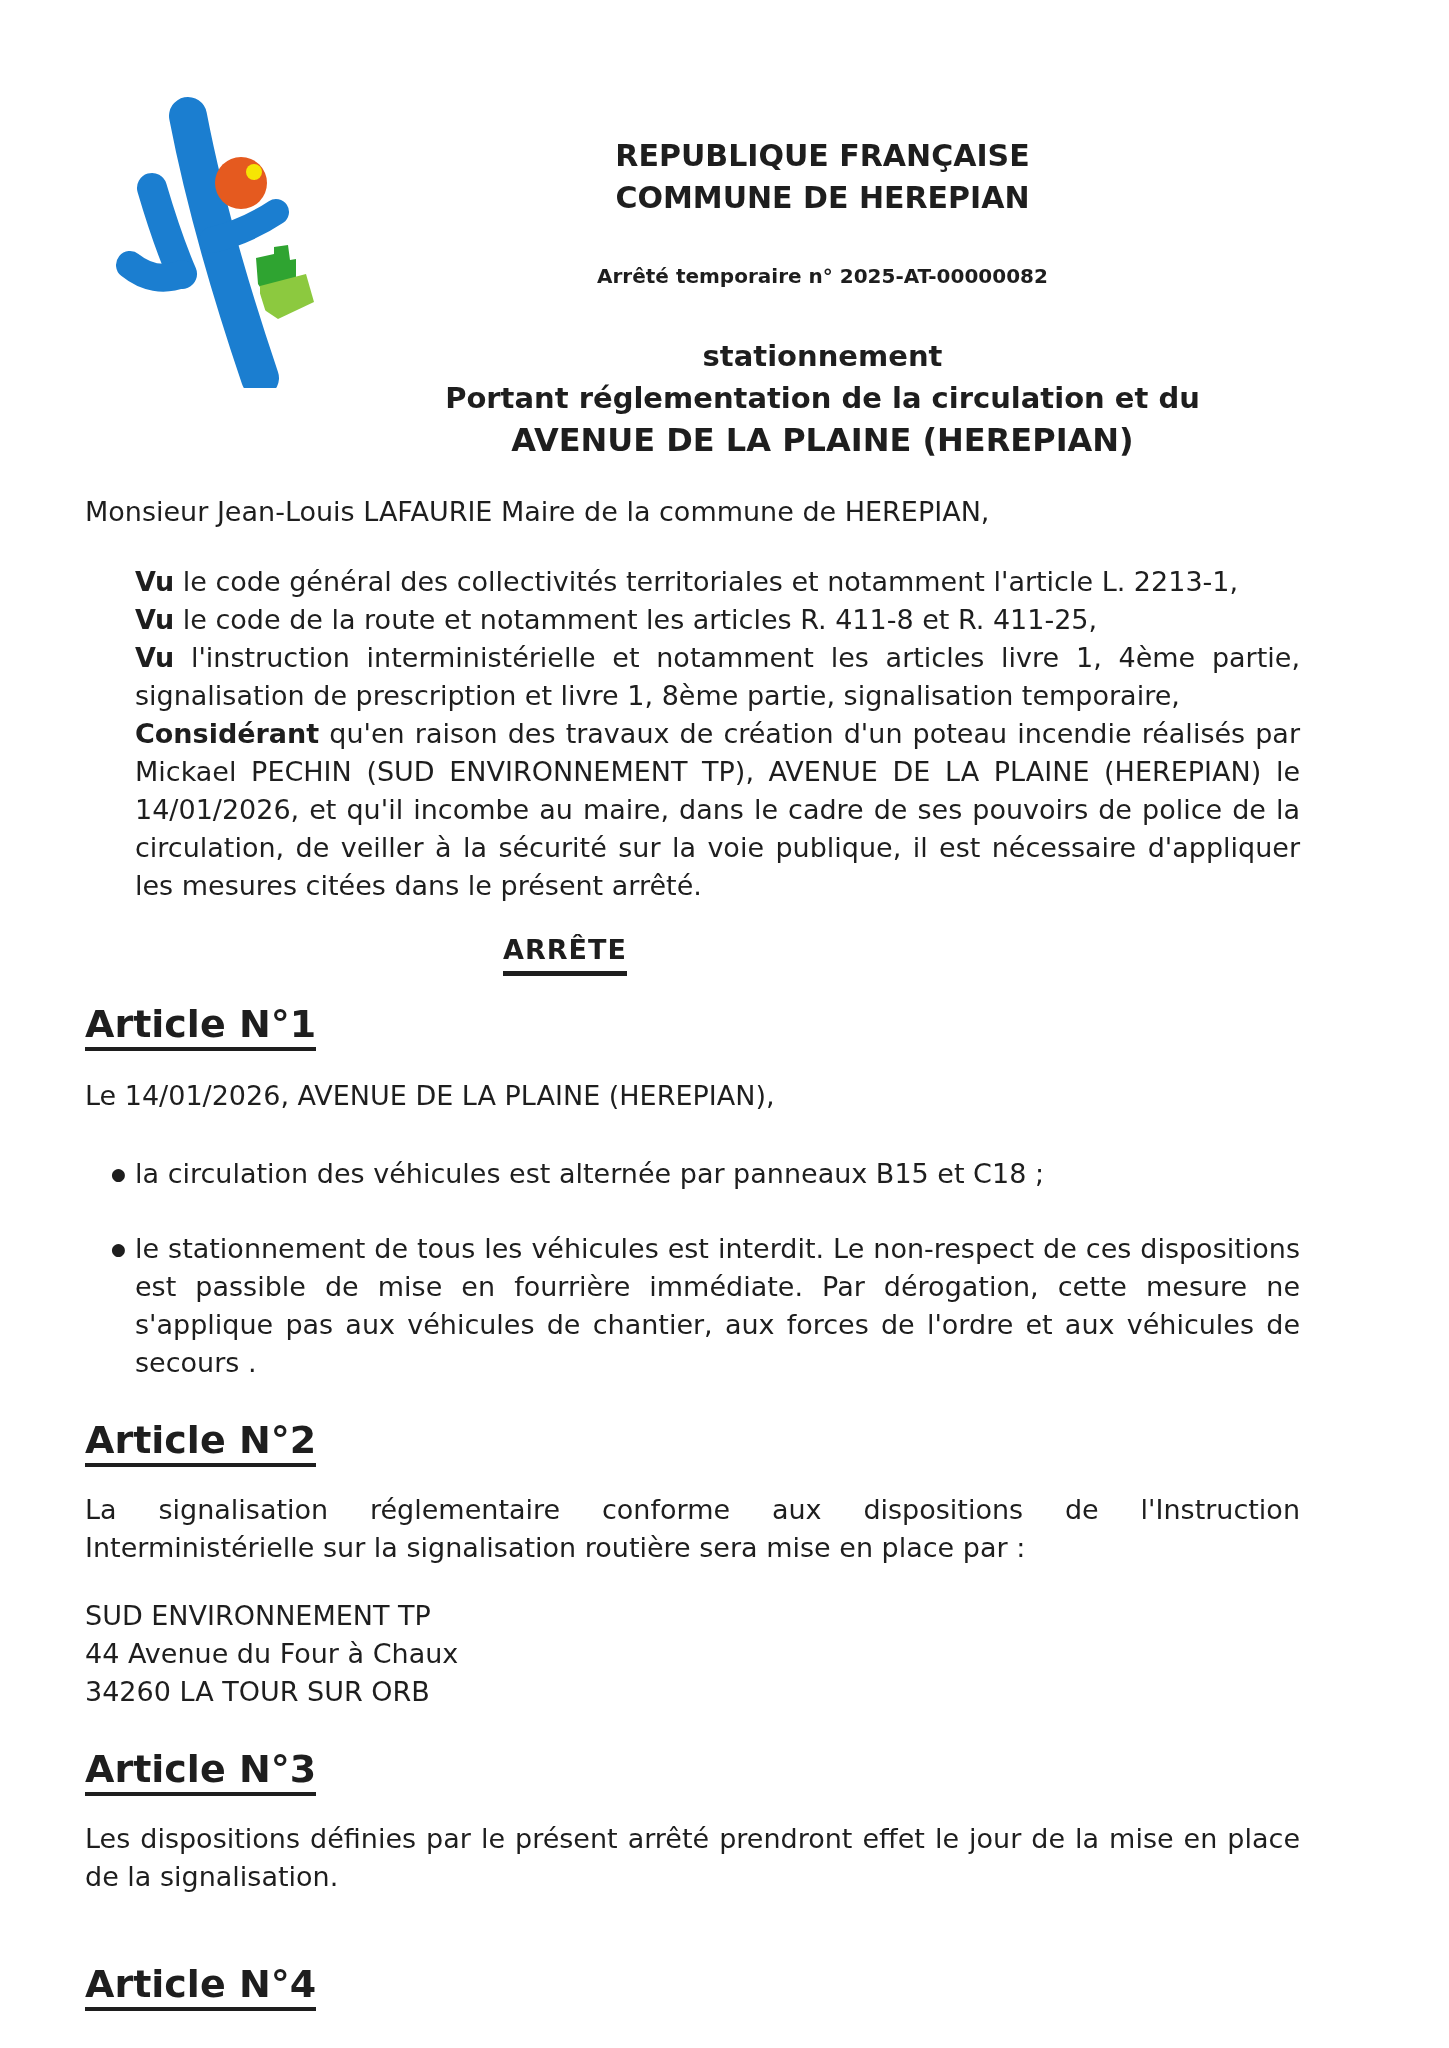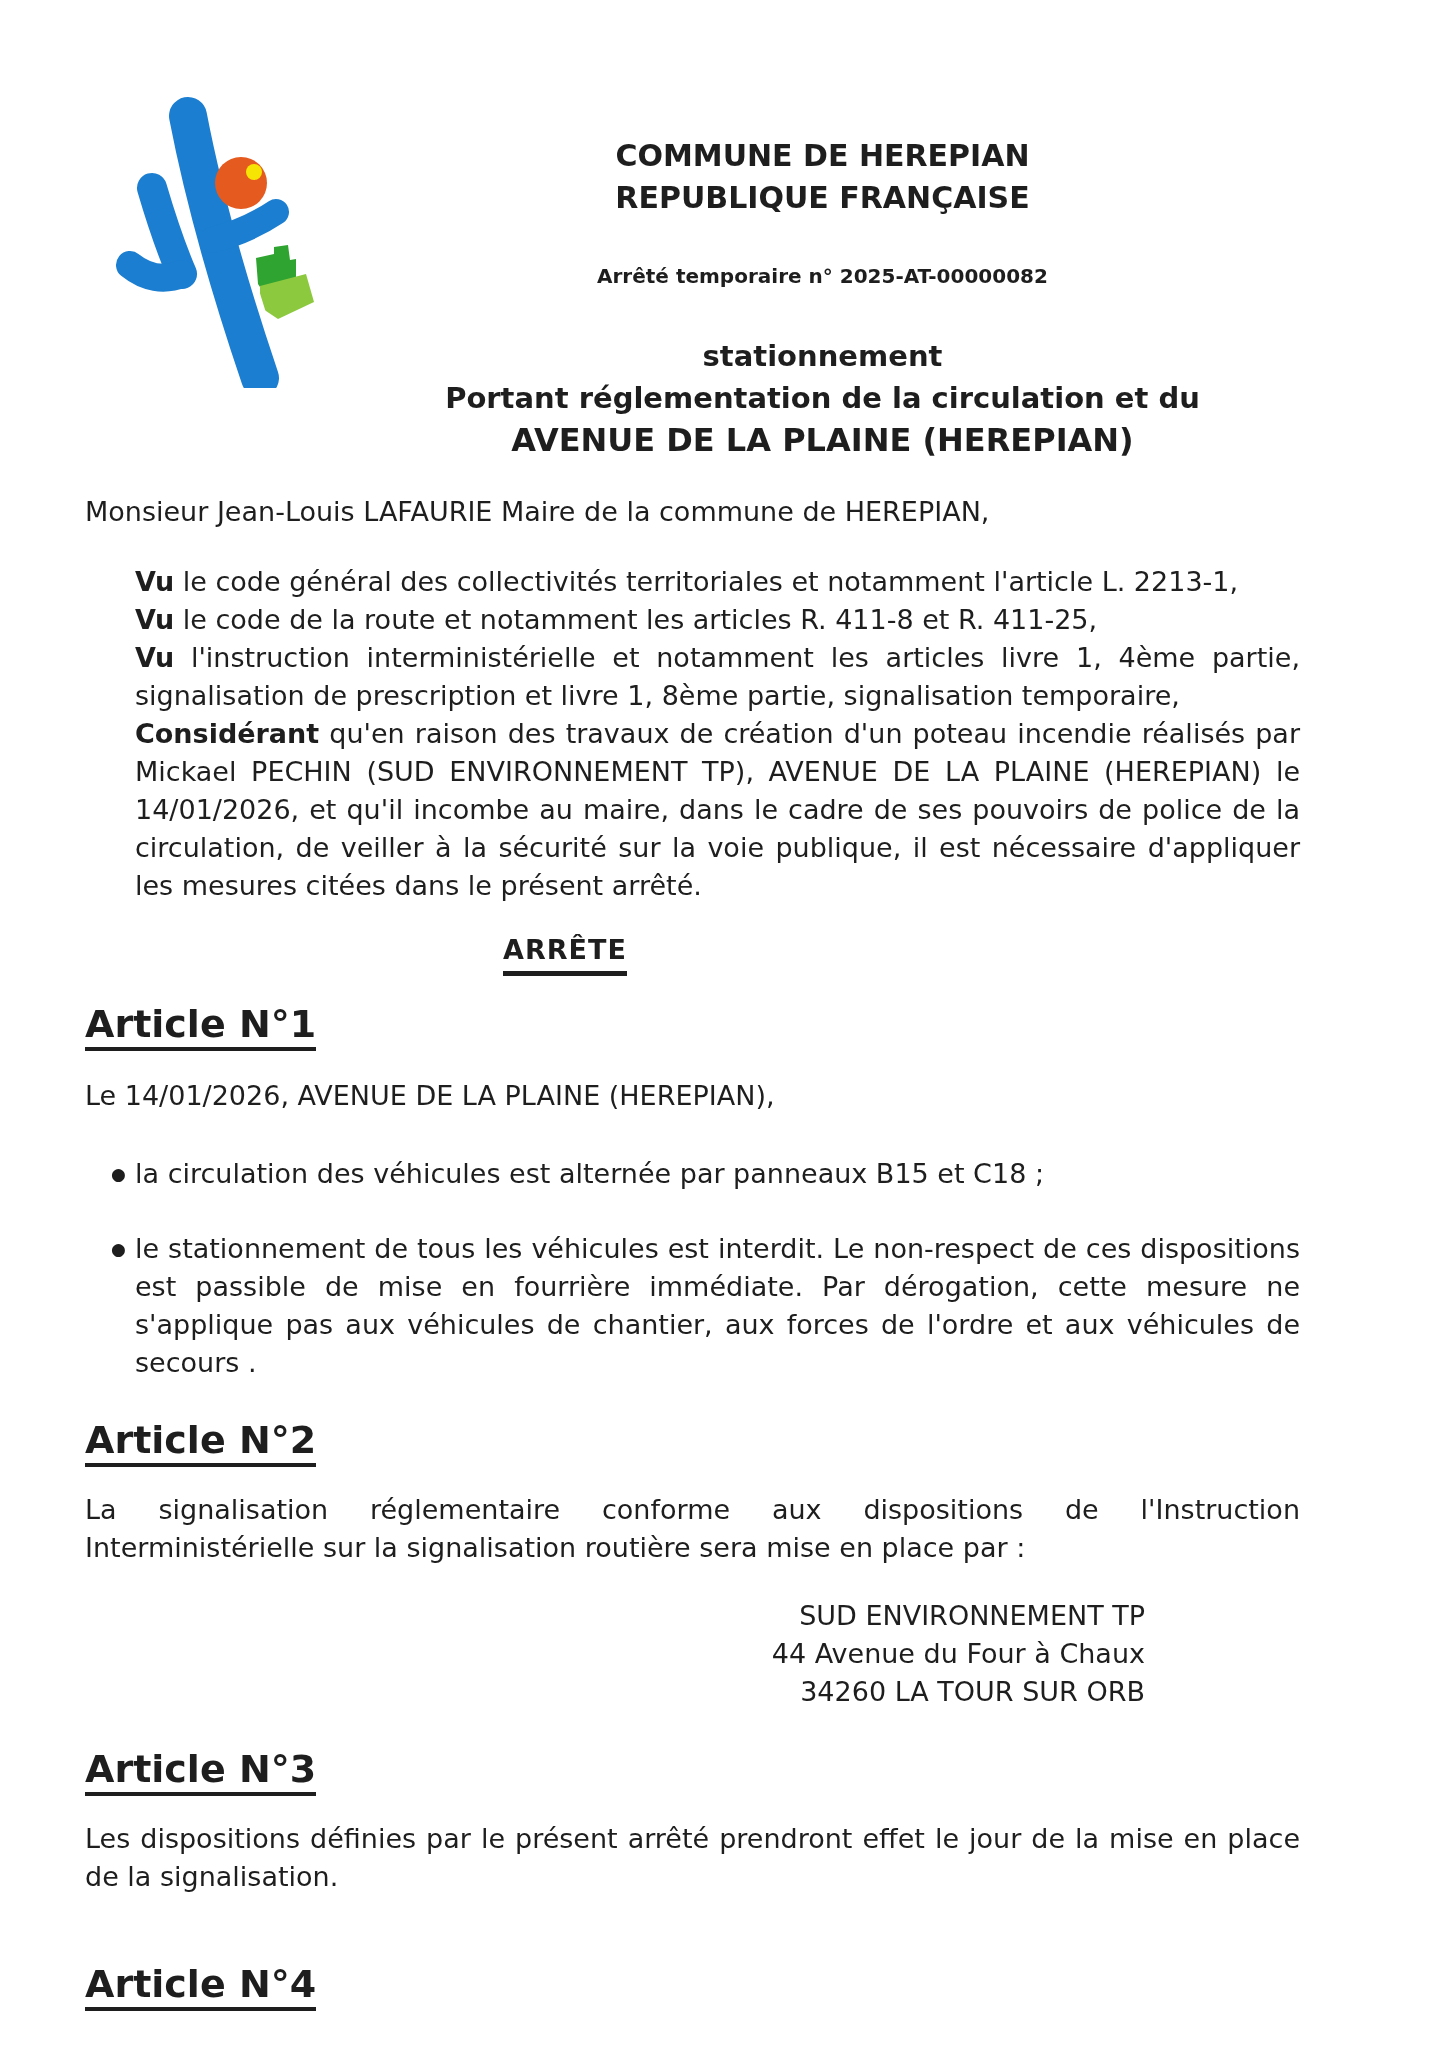--- a/index.html
+++ b/index.html
@@ -98,21 +98,21 @@
     line-height:38px;
   }
   .article-body{
     margin-top:24px;
     width:1215px;
     text-align:justify;
   }
   .company-block{
     margin-top:30px;
     width:1060px;
-    text-align:right;
+    text-align:left;
   }
   .mt-article2{margin-top:38px;}
   .mt-article3{margin-top:38px;}
   .mt-article4{margin-top:68px;}
 </style>
 </head>
 <body>
 
 <div class="page">
 
@@ -129,22 +129,22 @@
 
     <path fill="none" stroke-width="26" stroke-linecap="round" d="M104 152 C 128 146, 150 136, 168 124" stroke="#1b7ed0"></path>
 
     <circle cx="133" cy="95" r="26" fill="#e55a1f"></circle>
     <circle cx="146" cy="84" r="8" fill="#f6e504"></circle>
   </svg>
 
   <div class="content">
 
     <div class="doc-header">
+      <div class="h-line">REPUBLIQUE FRANÇAISE</div>
       <div class="h-line">COMMUNE DE HEREPIAN</div>
-      <div class="h-line">REPUBLIQUE FRANÇAISE</div>
       <div class="decree-line">Arrêté temporaire n° 2025-AT-00000082</div>
       <div class="subject-block">
         <div>stationnement</div>
         <div>Portant réglementation de la circulation et du</div>
         <div class="location-line">AVENUE DE LA PLAINE (HEREPIAN)</div>
       </div>
     </div>
 
     <p class="mayor-line">Monsieur Jean-Louis LAFAURIE Maire de la commune de HEREPIAN,</p>
 

